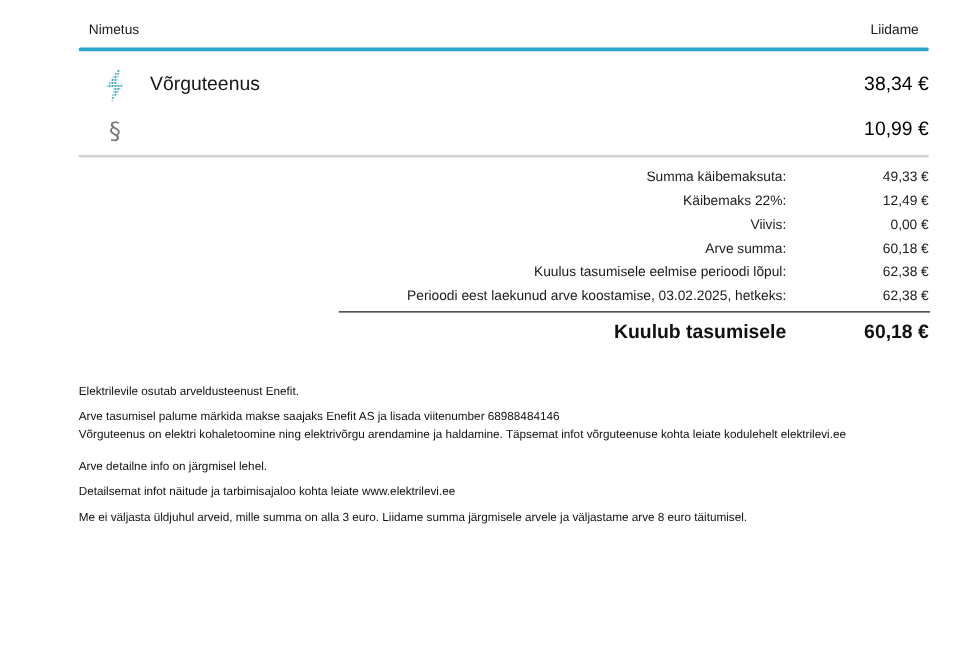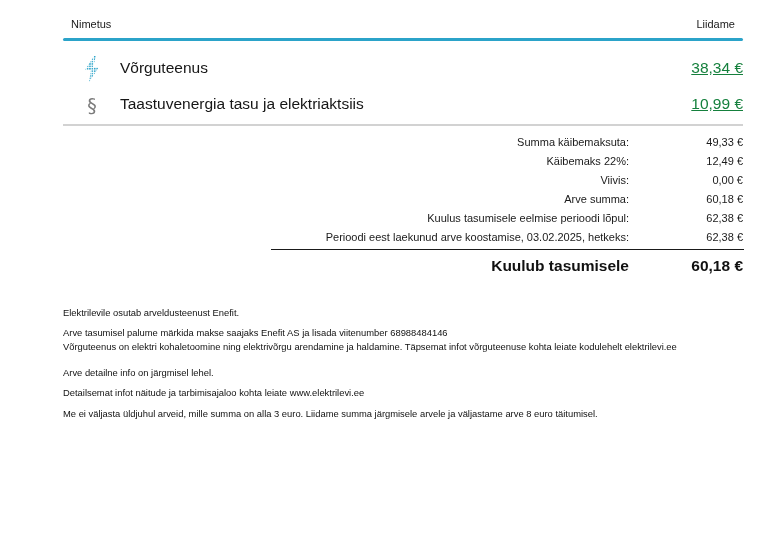--- a/index.html
+++ b/index.html
@@ -51,23 +51,22 @@
       position: absolute;
       left: 57px; top: 7px;
       font-size: 15.5px;
       color: #161616;
       font-family: "Liberation Sans", sans-serif;
     }
     .item-row .value {
       position: absolute;
       right: 0; top: 7px;
       font-size: 15.5px;
-      color: #15803d;
-      font-family: "Liberation Sans", sans-serif;
-      text-decoration: underline;
+      color: #000000;
+      font-family: "Liberation Sans", sans-serif;
     }
     .section-icon {
       font-size: 19px;
       color: #7a7a7a;
       font-family: "DejaVu Sans", sans-serif;
     }
     .items-bottom-line {
       left: 63px; top: 124px;
       width: 680px; height: 2px;
       background: #d2d2d2;
@@ -147,21 +146,20 @@
       </defs>
       <polygon points="12,0 3,14 9,14 7,26 17,11 11,11 14,0" fill="url(#dots)"></polygon>
     </svg>
   </span>
   <span class="label">Võrguteenus</span>
   <span class="value">38,34 €</span>
 </div>
 
 <div class="abs item-row" style="top:88px;">
   <span class="icon section-icon">§</span>
-  <span class="label">Taastuvenergia tasu ja elektriaktsiis</span>
   <span class="value">10,99 €</span>
 </div>
 
 <div class="abs items-bottom-line"></div>
 
 <div class="abs sum-row" style="top:136px;">
   <span class="s-label">Summa käibemaksuta:</span>
   <span class="s-value">49,33 €</span>
 </div>
 <div class="abs sum-row" style="top:155px;">

